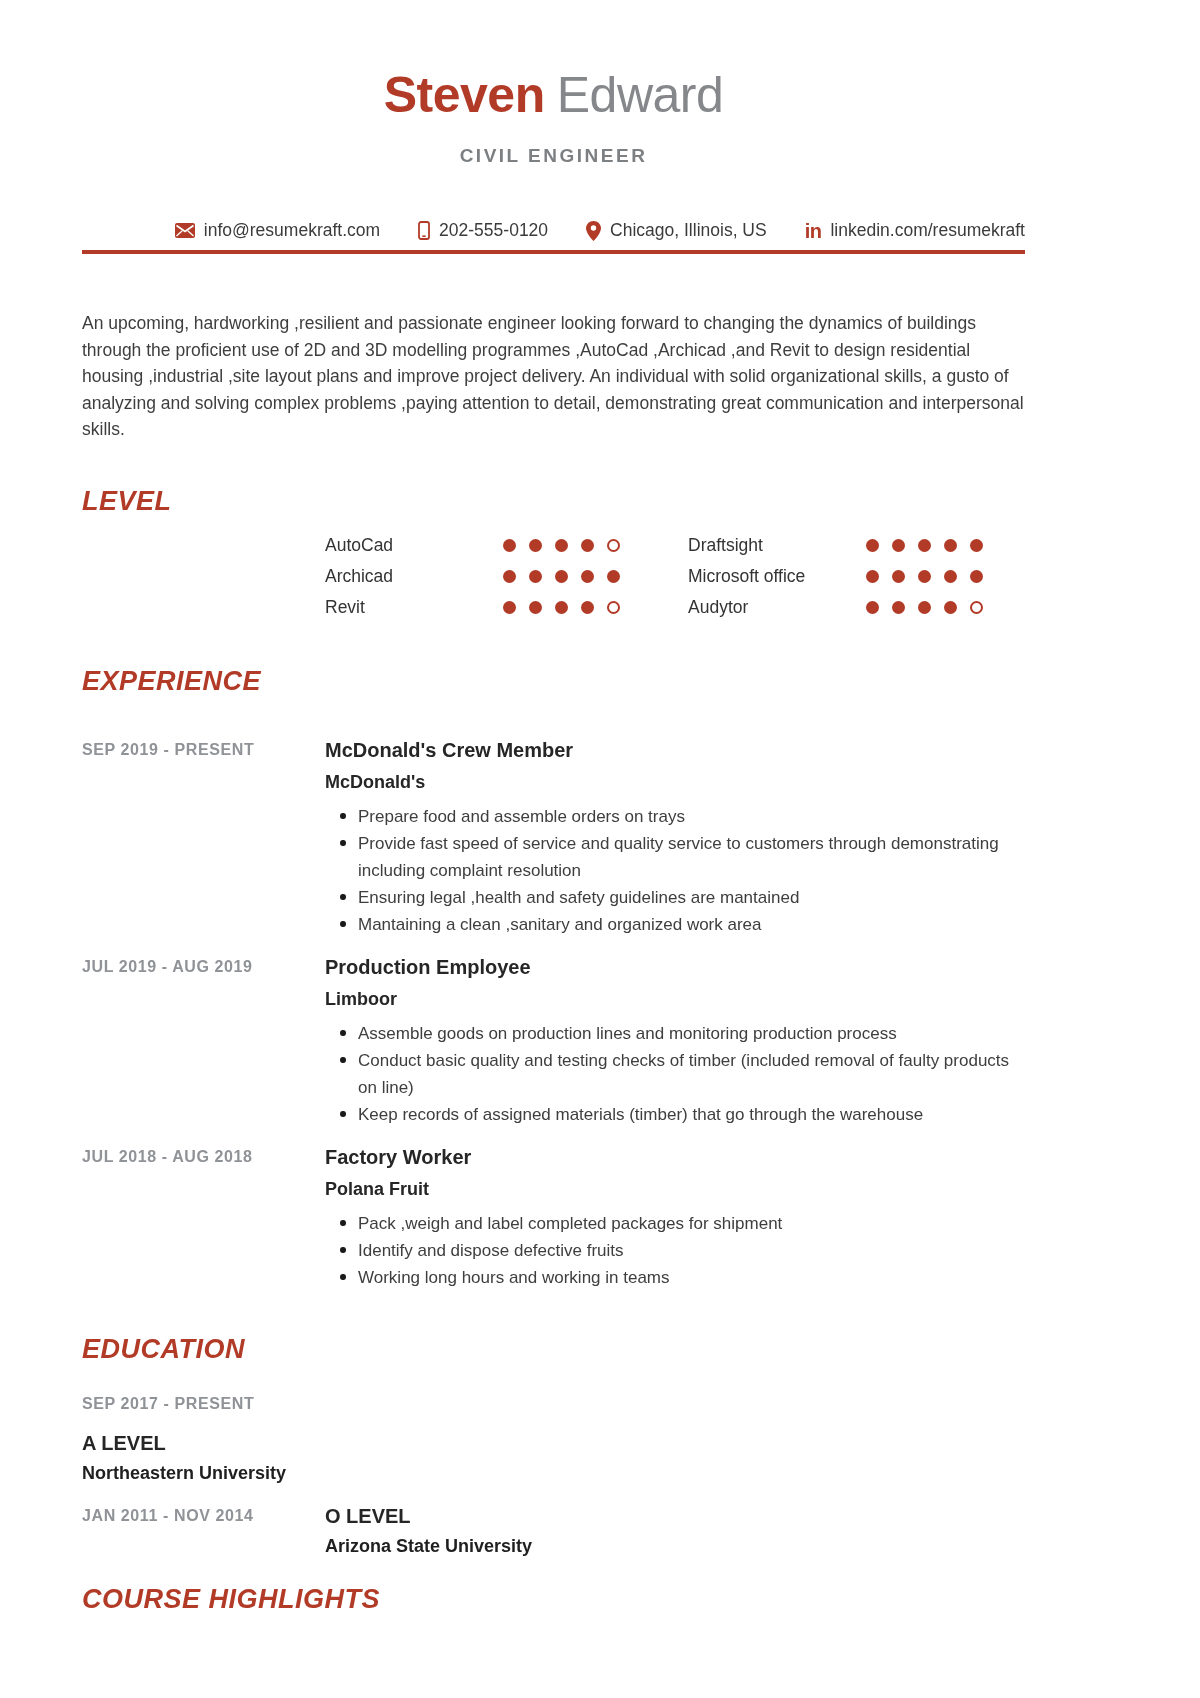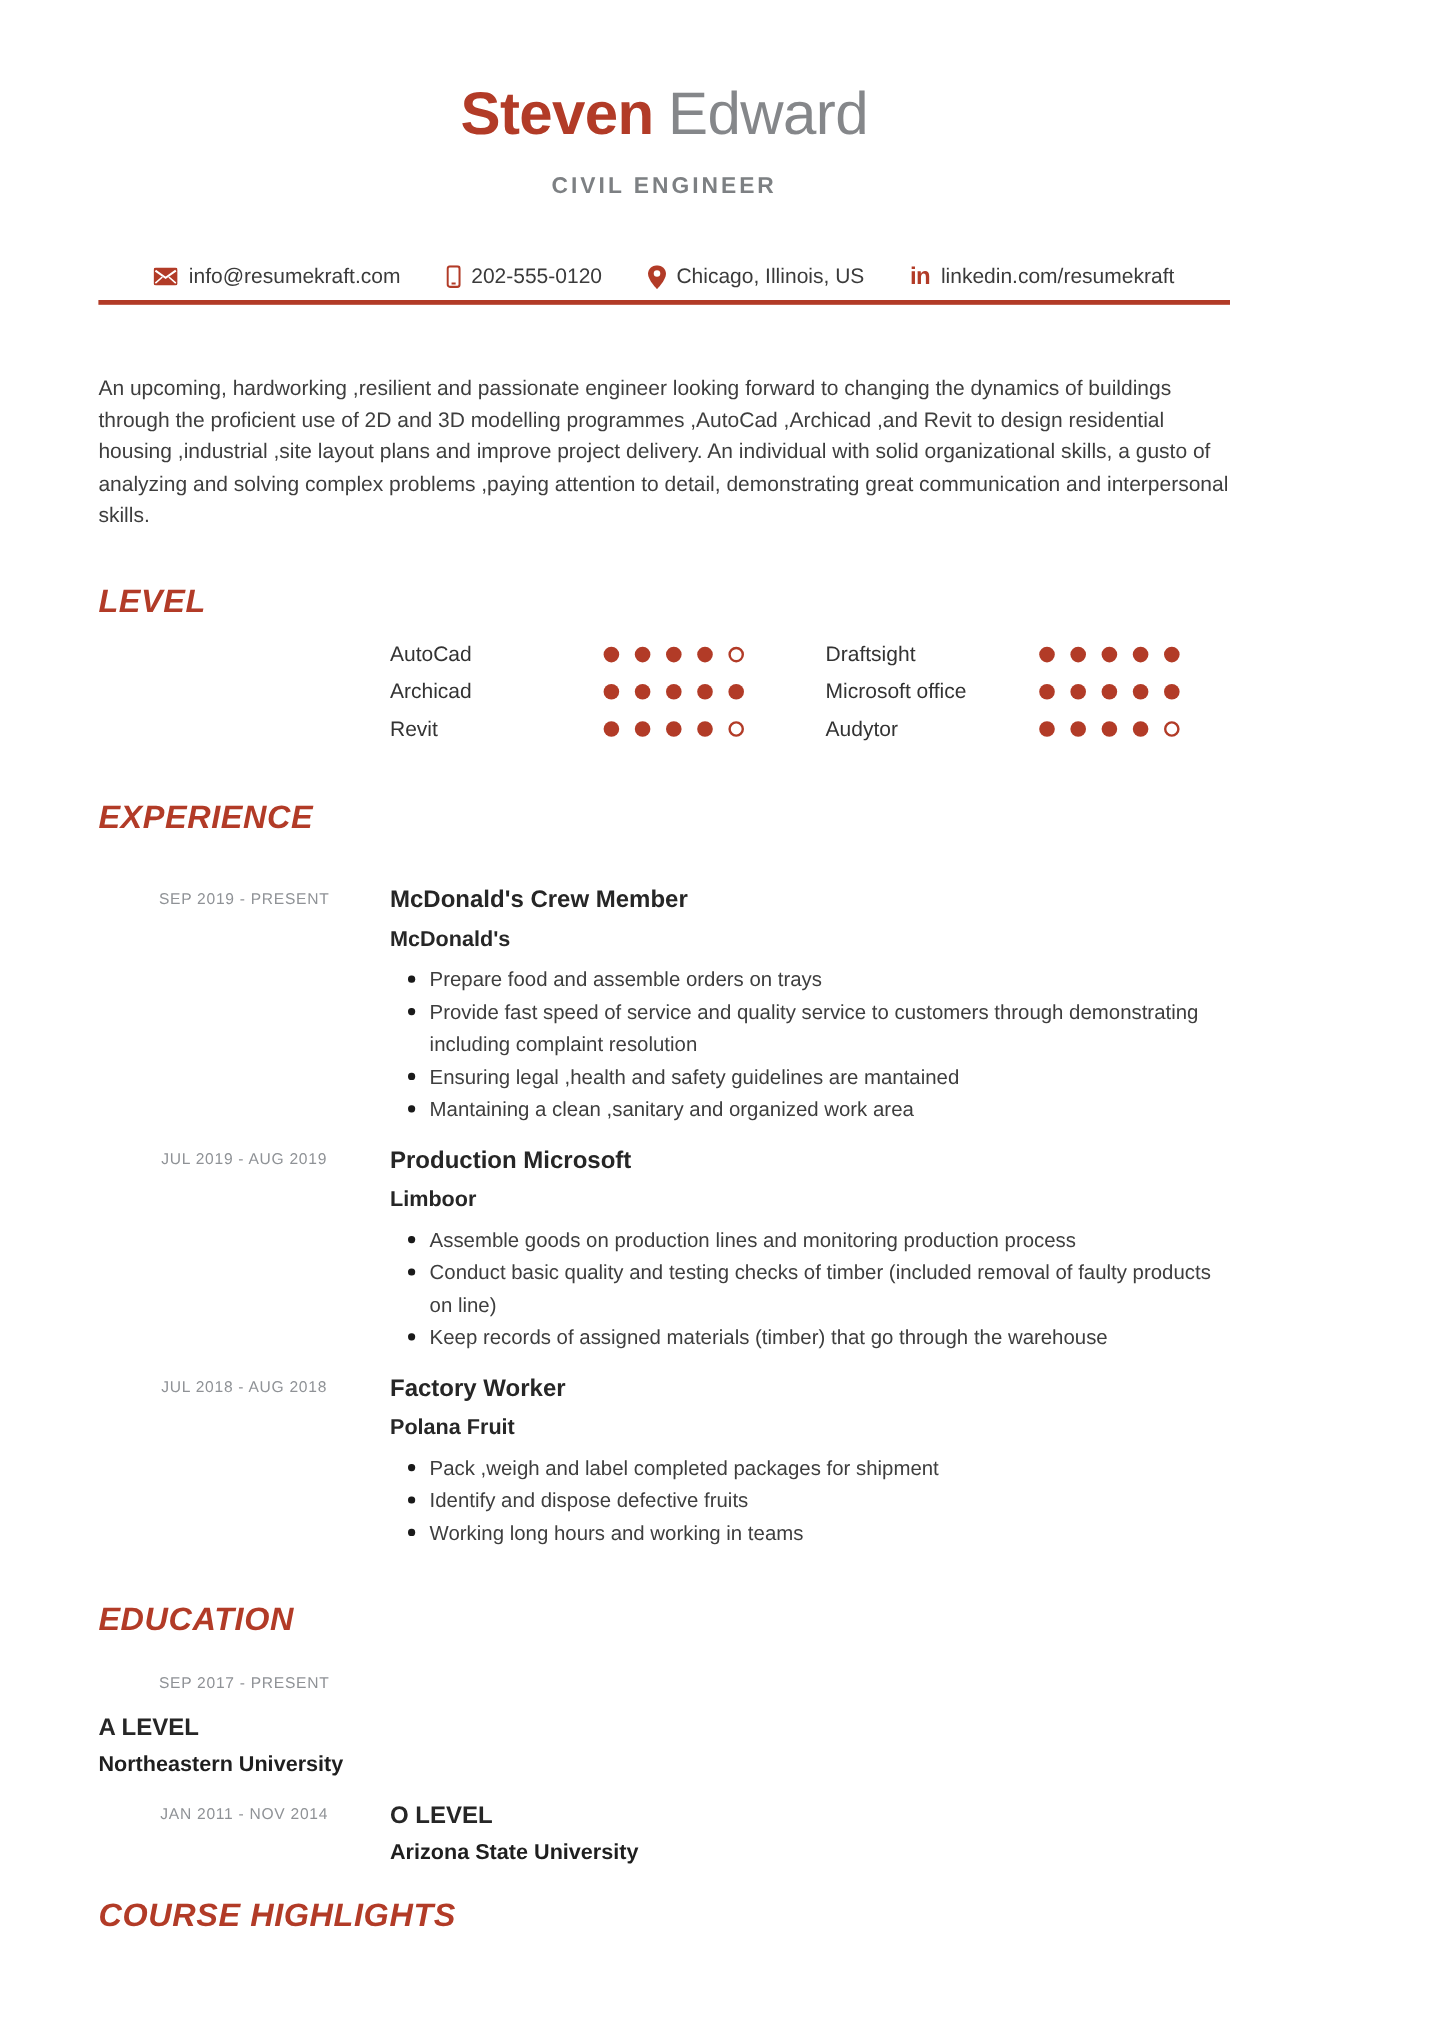--- a/index.html
+++ b/index.html
@@ -9,21 +9,21 @@
     position:relative; width:1200px; height:1678px; margin:0 auto;
     background:#ffffff; overflow:hidden;
     padding:70px 175px 0 82px;
   }
   
   .hdr { text-align:center; }
   .name { font-size:50px; line-height:1; letter-spacing:-0.5px; }
   .name .first { color:var(--accent); font-weight:700; }
   .name .last  { color:var(--name-gray); font-weight:400; margin-left:12px; }
   .role { margin-top:25px; font-size:19px; font-weight:700; letter-spacing:2.5px; color:var(--subtitle-gray); }
-  .contacts { margin-top:53px; display:flex; justify-content:center; align-items:center; gap:38px; font-size:17.5px; color:#3b3b3b; }
+  .contacts { margin-top:53px; display:flex; justify-content:flex-end; align-items:center; gap:38px; font-size:17.5px; color:#3b3b3b; }
   .contact { display:inline-flex; align-items:center; gap:9px; white-space:nowrap; }
   .contact svg { display:block; color:var(--accent); }
   .li-glyph { color:var(--accent); font-weight:800; font-size:20px; line-height:1; letter-spacing:-0.5px; }
   .divider { margin-top:9px; height:4px; background:var(--accent); }
   
   .summary { margin-top:56px; font-size:17.5px; line-height:26.5px; color:var(--text); }
   
   .sec-title { margin-top:42px; font-size:27px; line-height:32px; font-weight:700; font-style:italic; color:var(--accent); letter-spacing:0.5px; }
   
   .skills-grid { margin-top:13px; margin-left:243px;
@@ -33,21 +33,21 @@
   .skill-label { width:178px; font-size:17.5px; color:#333; }
   .skill-dots { display:flex; gap:13px; align-items:center; }
   .dot { width:13px; height:13px; border-radius:50%; }
   .dot.filled { background:var(--accent); }
   .dot.empty  { border:2px solid var(--accent); background:transparent; }
   
   .entries { margin-top:40px; }
   .edu-entries { margin-top:26px; }
   .entry { display:grid; grid-template-columns:243px 1fr; margin-bottom:16px; }
   .edu-entry { margin-bottom:17px; }
-  .entry-date { font-size:13px; font-weight:400; color:var(--date-gray); letter-spacing:0.6px; padding-top:4px;text-align:center; }
+  .entry-date { font-size:16px; font-weight:700; color:var(--date-gray); letter-spacing:0.6px; padding-top:4px; }
   .entry-title { font-size:20px; font-weight:700; color:var(--title-dark); line-height:27px; }
   .entry-company { margin-top:5px; font-size:18px; font-weight:700; color:var(--title-dark); line-height:27px; }
   .bullets { margin-top:7px; }
   .bullet { display:flex; align-items:flex-start; padding-left:15px; }
   .bullet-dot { flex:0 0 auto; width:6px; height:6.5px; border-radius:50%; background:#1a1a1a; margin-top:10px; margin-right:12px; }
   .bullet-text { font-size:17px; line-height:27px; color:var(--text); }
   .edu-degree { font-size:20px; font-weight:700; color:var(--title-dark); line-height:27px; }
   .edu-school { margin-top:3px; font-size:18px; font-weight:700; color:#1f1f1f; line-height:26px; }
   .course-title { margin-top:24px; }
 </style>
@@ -193,21 +193,21 @@
               <div class="bullet">
                 <span class="bullet-dot"></span>
                 <span class="bullet-text">Mantaining a clean ,sanitary and organized work area</span>
               </div>
             </div>
           </div>
         </div>
         <div class="entry">
           <div class="entry-date">JUL 2019 - AUG 2019</div>
           <div class="entry-body">
-            <div class="entry-title">Production Microsoft</div>
+            <div class="entry-title">Production Employee</div>
             <div class="entry-company">Limboor</div>
             <div class="bullets">
               <div class="bullet">
                 <span class="bullet-dot"></span>
                 <span class="bullet-text">Assemble goods on production lines and monitoring production process</span>
               </div>
               <div class="bullet">
                 <span class="bullet-dot"></span>
                 <span class="bullet-text">Conduct basic quality and testing checks of timber (included removal of faulty products on line)</span>
               </div>

